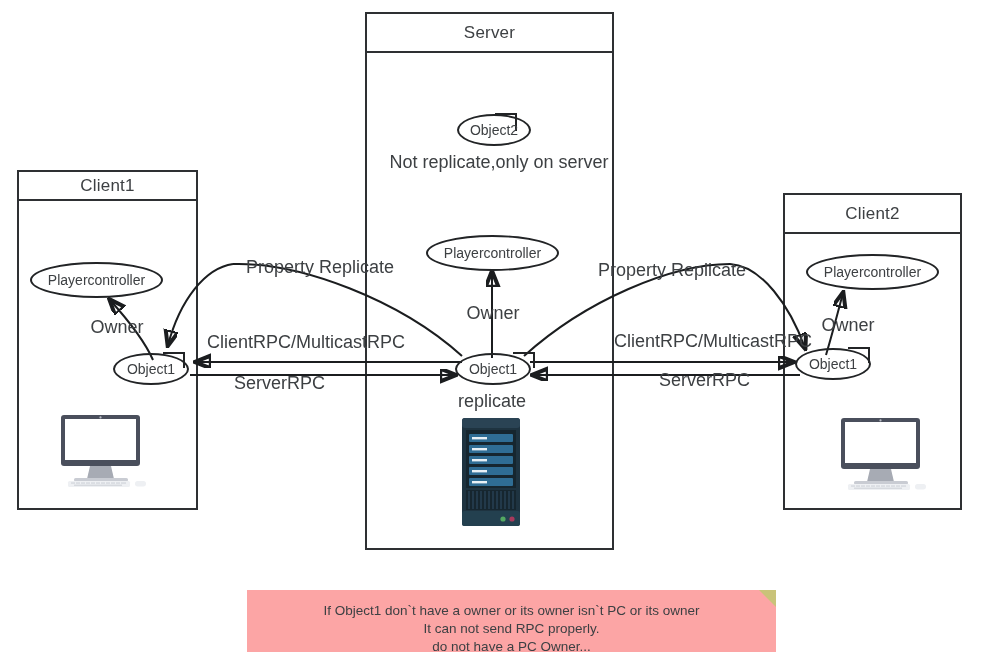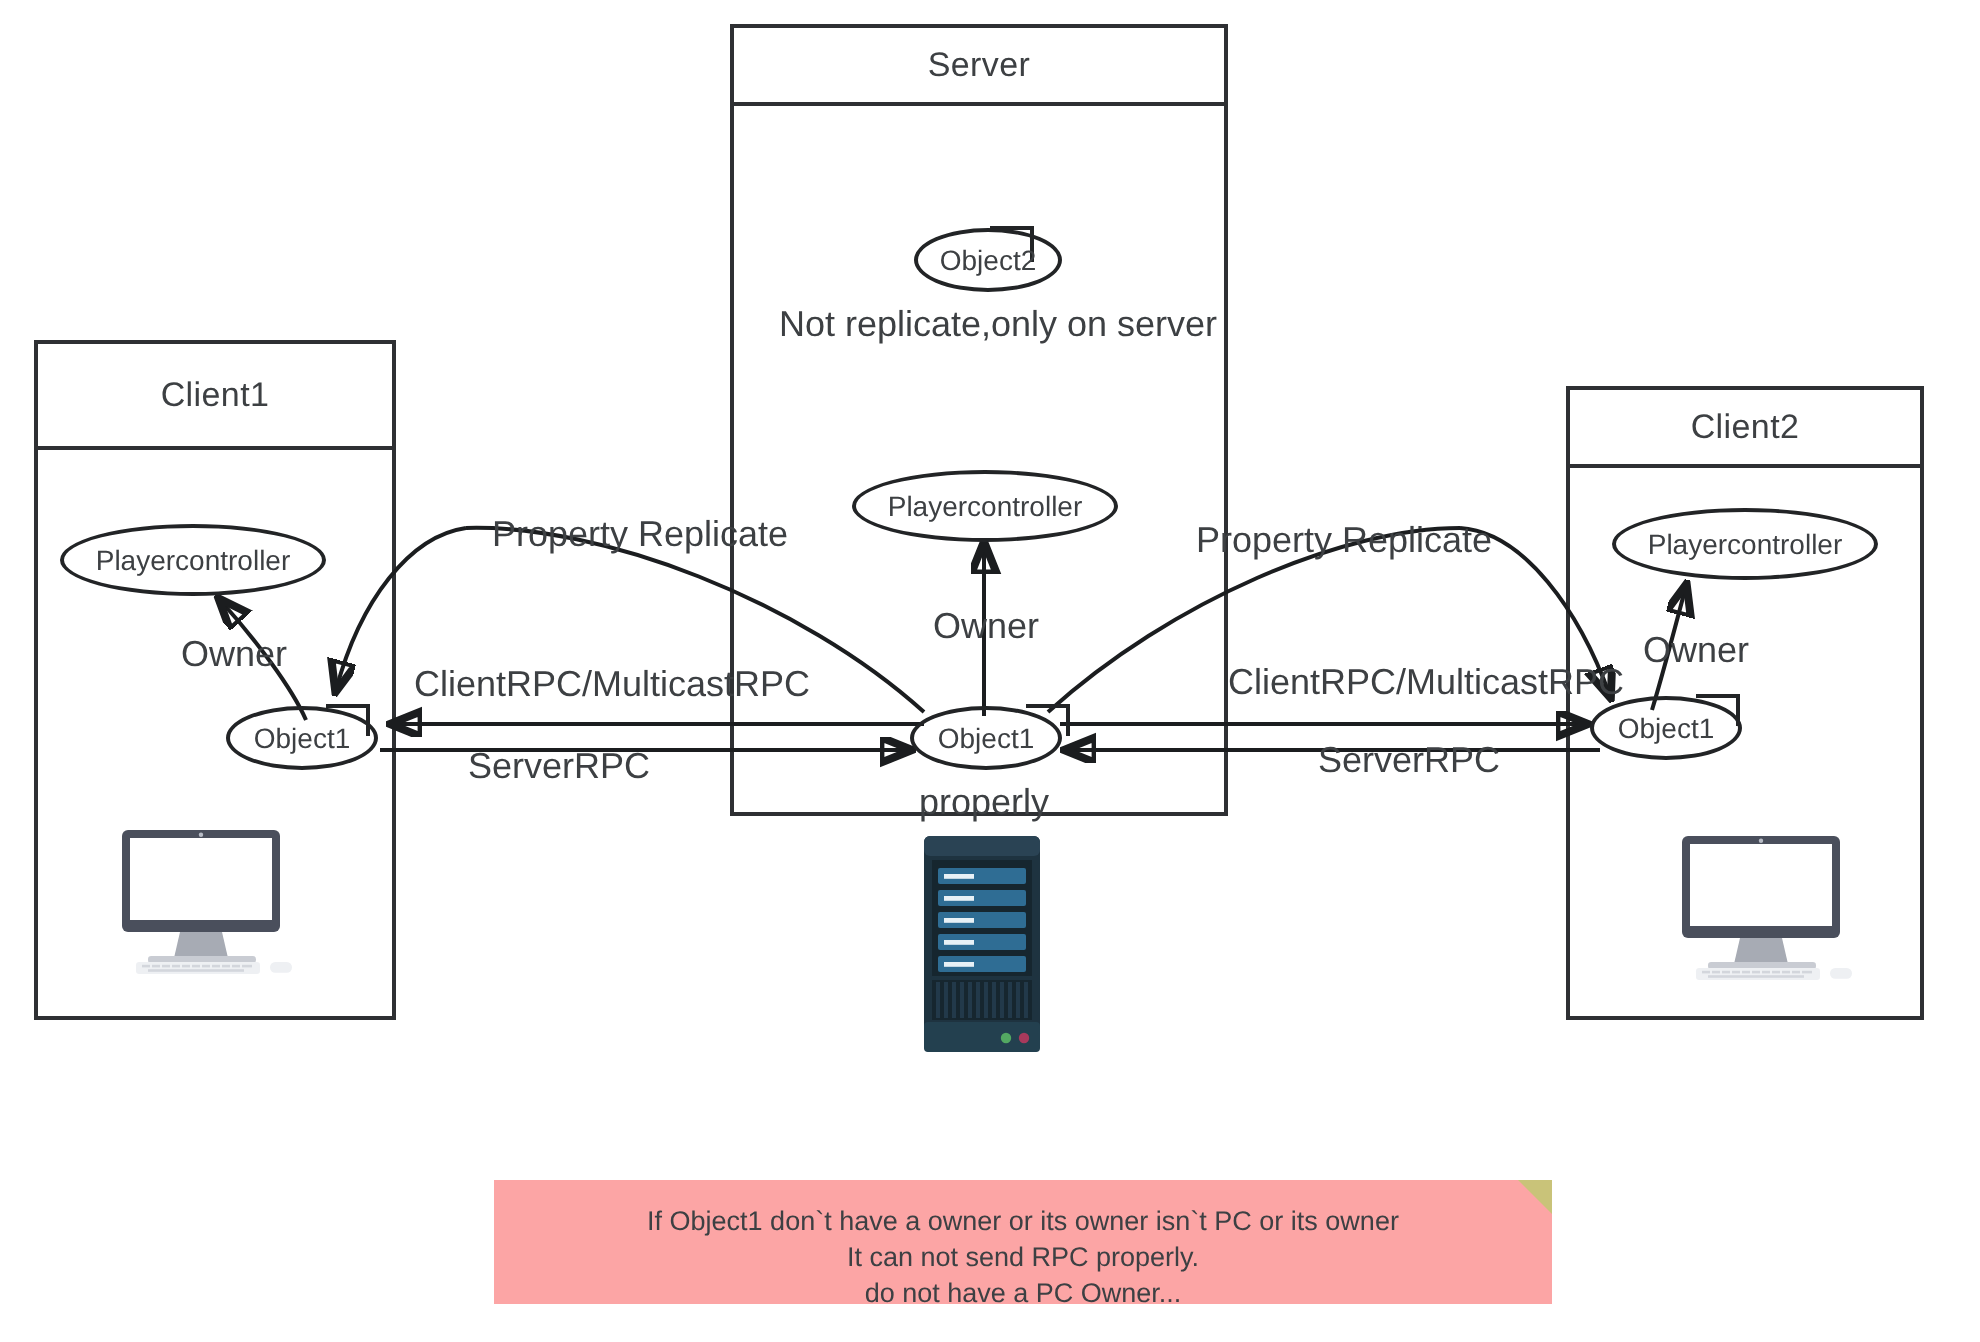--- a/index.html
+++ b/index.html
@@ -114,28 +114,28 @@
     line-height: 18px;
     color: #3d4043;
   }
   .note-text div { white-space: nowrap; }
 </style>
 </head>
 <body>
 
 <div id="stage">
 
-  <div class="node-box" style="left:365px; top:12px; width:249px; height:396px;">
+  <div class="node-box" style="left:365px; top:12px; width:249px; height:538px;">
     <div class="node-header" style="height:39px;">
       <span>Server</span>
     </div>
   </div>
 
   <div class="node-box" style="left:17px; top:170px; width:181px; height:340px;">
-    <div class="node-header" style="height:53px;">
+    <div class="node-header" style="height:29px;">
       <span>Client1</span>
     </div>
   </div>
 
   <div class="node-box" style="left:783px; top:193px; width:179px; height:317px;">
     <div class="node-header" style="height:39px;">
       <span>Client2</span>
     </div>
   </div>
 
@@ -175,21 +175,21 @@
 
   <div class="ellipse" style="left:426px; top:235px; width:133px; height:36px;">
     <span>Playercontroller</span>
   </div>
   <div class="lbl center" style="left:493px; top:303px;">Owner</div>
 
   <div class="notch" style="left:513px; top:352px; width:22px; height:16px;"></div>
   <div class="ellipse" style="left:455px; top:353px; width:76px; height:32px;">
     <span>Object1</span>
   </div>
-  <div class="lbl center" style="left:492px; top:391px;">properly</div>
+  <div class="lbl center" style="left:492px; top:391px;">replicate</div>
 
   <div class="device" style="left:460px; top:418px; width:64px; height:110px;">
     <svg width="64" height="110" viewBox="0 0 64 110" xmlns="http://www.w3.org/2000/svg">
       <rect x="2" y="0" width="58" height="108" rx="3" fill="#1e3340"></rect>
       <rect x="2" y="0" width="58" height="10" rx="3" fill="#2a4354"></rect>
       <rect x="6" y="12" width="50" height="58" fill="#16262f"></rect>
       <g fill="#2f6d94">
         <rect x="9" y="16" width="44" height="8" rx="1"></rect>
         <rect x="9" y="27" width="44" height="8" rx="1"></rect>
         <rect x="9" y="38" width="44" height="8" rx="1"></rect>

